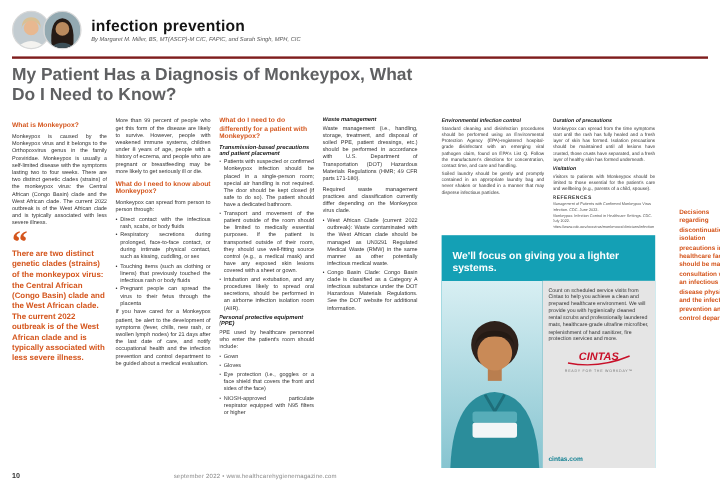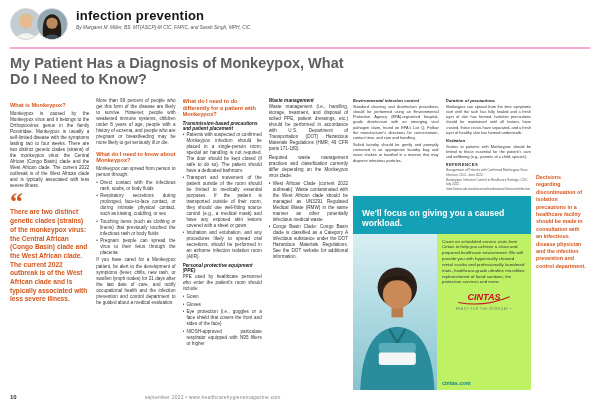--- a/index.html
+++ b/index.html
@@ -1,29 +1,29 @@
 <!DOCTYPE html>
 <html><head>
 <meta charset="utf-8">
 <style>
   * { margin:0; padding:0; box-sizing:border-box; }
   body { font-family:"Liberation Sans", sans-serif; background:#fff; width:600px; height:401px; }
   .page { position:relative; width:600px; height:401px; background:#fff; padding:8px 10px 0; overflow:hidden; }
 
   
-  .header { display:flex; align-items:flex-start; gap:8px; padding-bottom:5px; border-bottom:2px solid #f9a8d4; height:41px; }
+  .header { display:flex; align-items:center; gap:8px; padding-bottom:5px; border-bottom:2px solid #7f1d1d; height:41px; }
   .avatars { display:flex; flex-shrink:0; }
   .avatar { width:32px; height:32px; border-radius:50%; overflow:hidden; border:1px solid #d8d8d8; background:#cfd8dc; }
   .avatar + .avatar { margin-left:-6px; }
   .avatar svg { display:block; width:100%; height:100%; }
   .section-title { font-size:13px; font-weight:bold; color:#141414; letter-spacing:.2px; }
   .byline { font-size:4.8px; font-style:italic; color:#555; margin-top:2px; }
 
   
-  .main { display:flex; gap:5px; margin-top:3px; height:338px; }
+  .main { display:flex; gap:20px; margin-top:3px; height:338px; }
   .left-area { width:338px; flex-shrink:0; }
   .article-title { font-size:14.5px; line-height:1.13; color:#5f6062; font-weight:bold; margin:3px 0 8px; height:35px; }
   .cols { display:flex; gap:7px; height:292px; overflow:hidden; }
   .col { flex:1; overflow:hidden; min-width:0; }
   .right-area { width:178px; flex-shrink:0; padding-top:46px; display:flex; flex-direction:column; }
   .top-cols { display:flex; gap:7px; height:92px; overflow:hidden; margin-bottom:6px; }
   .top-cols .col { flex:1; }
   .quote-strip { width:50px; flex-shrink:0; padding-top:122px; }
 
   
@@ -46,21 +46,21 @@
   .side-quote { color:#d4551c; font-size:5.3px; font-weight:bold; line-height:1.4; }
 
   
   .ad { width:178px; height:194px; background:#14a0b5; display:flex; flex-direction:column; overflow:hidden; }
   .ad-head { padding:8px 9px 5px; }
   .ad-light { color:#e6fafd; font-size:8.2px; line-height:1.2; }
   .ad-bold { color:#fff; font-size:8.6px; line-height:1.2; font-weight:bold; margin-top:4px; }
   .ad-bottom { flex:1; display:flex; min-height:0; }
   .ad-photo { width:84px; flex-shrink:0; overflow:hidden; }
   .ad-photo svg { width:100%; height:100%; display:block; }
-  .ad-panel { flex:1; background:#bef264; padding:5px 5px 4px; display:flex; flex-direction:column; min-width:0; }
+  .ad-panel { flex:1; background:#e5e5e5; padding:5px 5px 4px; display:flex; flex-direction:column; min-width:0; }
   .ad-body { font-size:4.4px; line-height:1.32; color:#333; }
   .cintas-logo { width:58px; height:17px; margin:4px auto 1px; display:block; }
   .logo-text { font-size:11px; font-weight:bold; font-style:italic; fill:#c81029; font-family:"Liberation Sans", sans-serif; }
   .ad-tagline { font-size:3px; letter-spacing:.6px; color:#777; text-align:center; }
   .ad-url { font-size:5.5px; font-weight:bold; color:#0f7f91; margin-top:auto; }
 
   
   .footer { display:flex; align-items:baseline; margin-top:4px; }
   .page-num { font-size:6px; font-weight:bold; color:#333; }
   .issue { font-size:5px; color:#888; margin-left:128px; letter-spacing:.2px; }
@@ -156,21 +156,21 @@
             <div class="blk-ih">Visitation</div>
             <div class="blk-p">Visitors to patients with Monkeypox should be limited to those essential for the patient's care and wellbeing (e.g., parents of a child, spouse).</div>
             <div class="blk-refh">References</div>
             <div class="blk-ref">Management of Patients with Confirmed Monkeypox Virus Infection. CDC. June 2022.</div>
             <div class="blk-ref">Monkeypox: Infection Control in Healthcare Settings. CDC. July 2022. https://www.cdc.gov/poxvirus/monkeypox/clinicians/infection-control-healthcare.html</div>
           </div>
       </div>
 
       <div class="ad">
         <div class="ad-head">
-          <div class="ad-bold">We'll focus on giving you a caused workload.</div>
+          <div class="ad-bold">We'll focus on giving you a lighter systems.</div>
         </div>
         <div class="ad-bottom">
           <div class="ad-photo">
             <svg viewBox="0 0 84 135" preserveAspectRatio="xMidYMax slice">
               <defs>
                 <linearGradient id="pbg" x1="0" y1="0" x2="0" y2="1">
                   <stop offset="0" stop-color="#d8eff3"></stop>
                   <stop offset="1" stop-color="#86c4d0"></stop>
                 </linearGradient>
               </defs>

